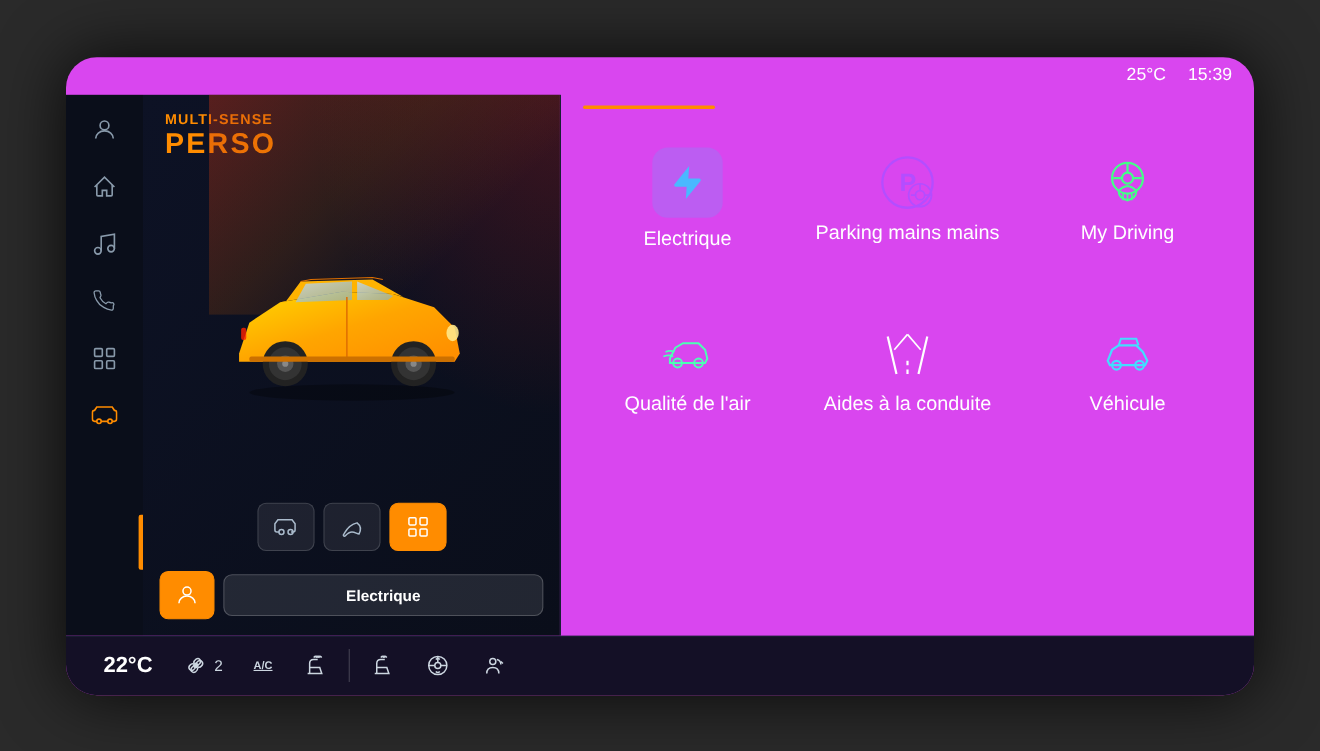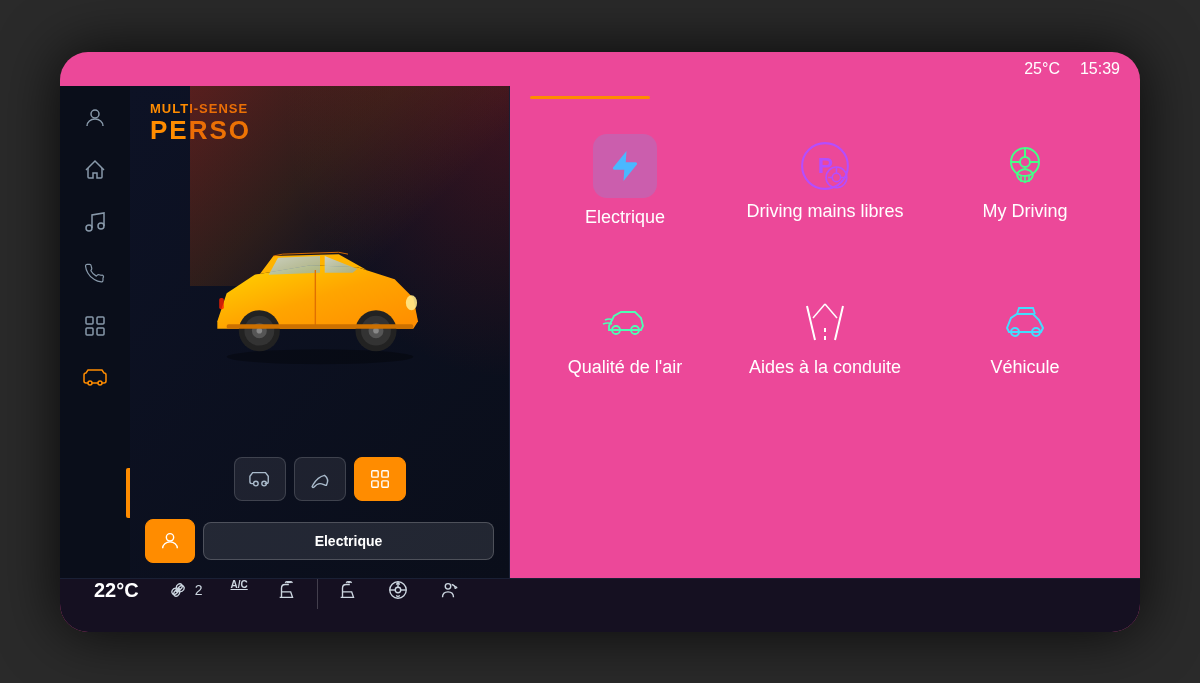--- a/index.html
+++ b/index.html
@@ -10,21 +10,21 @@
       display: flex;
       align-items: center;
       justify-content: center;
       font-family: 'Arial', sans-serif;
       overflow: hidden;
     }
 
     .outer-frame {
       width: 1080px;
       height: 580px;
-      background: #ec4899;
+      background: #d946ef;
       border-radius: 28px;
       display: flex;
       flex-direction: column;
       overflow: hidden;
       position: relative;
       box-shadow: 0 0 60px rgba(0,0,0,0.8);
     }
 
     
     .status-bar {
@@ -234,21 +234,21 @@
     .feature-cell.electric .feature-icon {
       background: rgba(100, 180, 255, 0.2);
     }
 
     
     .bottom-bar {
       height: 54px;
       background: rgba(10,14,26,0.95);
       border-top: 1px solid #1a2035;
       display: flex;
-      align-items: flex-start;
+      align-items: center;
       padding: 0 20px;
       gap: 0;
       flex-shrink: 0;
     }
 
     .bottom-item {
       display: flex;
       align-items: center;
       gap: 6px;
       padding: 0 14px;
@@ -456,21 +456,21 @@
               <circle cx="25" cy="25" r="22" fill="none" stroke="#b44dff" stroke-width="2"></circle>
               <text x="18" y="32" font-size="22" font-weight="bold" fill="#b44dff" font-family="Arial">P</text>
 
               <circle cx="36" cy="36" r="10" fill="none" stroke="#b44dff" stroke-width="1.5"></circle>
               <circle cx="36" cy="36" r="4" fill="none" stroke="#b44dff" stroke-width="1.5"></circle>
               <line x1="36" y1="26" x2="36" y2="32" stroke="#b44dff" stroke-width="1.5"></line>
               <line x1="28" y1="36" x2="32" y2="36" stroke="#b44dff" stroke-width="1.5"></line>
               <line x1="40" y1="36" x2="46" y2="36" stroke="#b44dff" stroke-width="1.5"></line>
             </svg>
           </div>
-          <span class="feature-label">Driving mains libres</span>
+          <span class="feature-label">Parking mains mains</span>
         </div>
 
         <div class="feature-cell">
           <div class="feature-icon">
             <svg viewBox="0 0 52 52" width="52" height="52">
 
               <circle cx="26" cy="22" r="14" fill="none" stroke="#44ff88" stroke-width="2"></circle>
               <circle cx="26" cy="22" r="5" fill="none" stroke="#44ff88" stroke-width="2"></circle>
               <line x1="26" y1="8" x2="26" y2="17" stroke="#44ff88" stroke-width="2"></line>
               <line x1="13" y1="22" x2="21" y2="22" stroke="#44ff88" stroke-width="2"></line>

